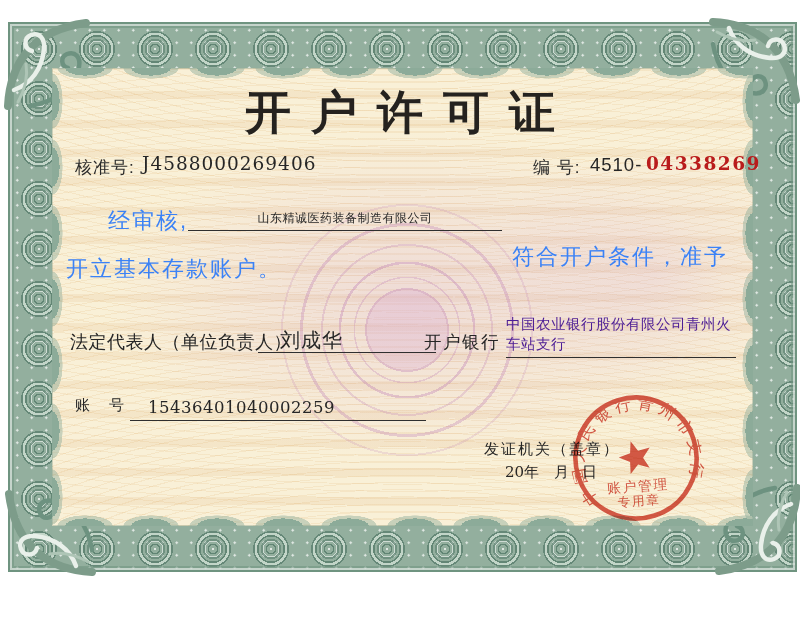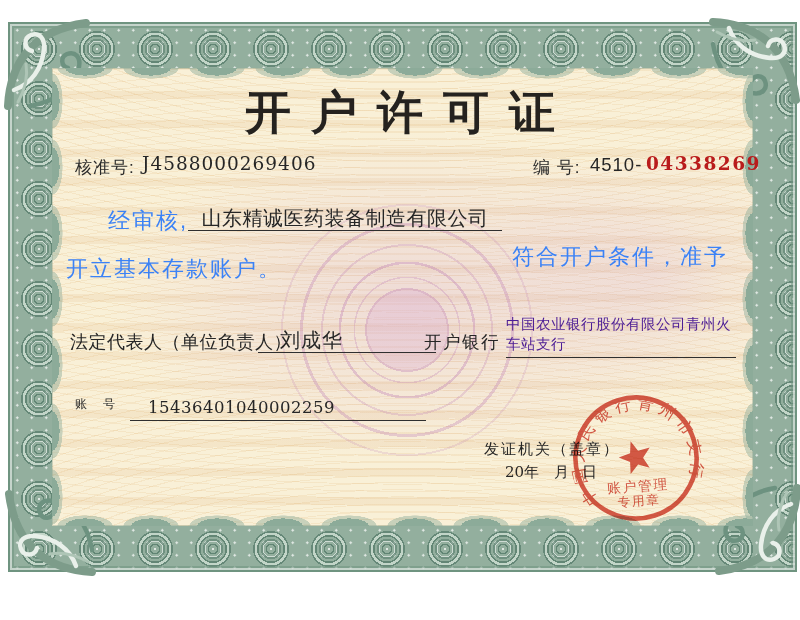--- a/index.html
+++ b/index.html
@@ -125,30 +125,30 @@
     <div class="abs title">开户许可证</div>
 
     <div class="abs lbl" style="left:75px;top:156px;">核准号:</div>
     <div class="abs serif" style="left:142px;top:153px;font-size:18.5px;letter-spacing:1px;">J4588000269406</div>
 
     <div class="abs lbl" style="left:533px;top:156px;">编 号:</div>
     <div class="abs" style="left:590px;top:154px;font-size:18.5px;letter-spacing:1px;">4510-</div>
     <div class="abs serif red" style="left:646px;top:153px;font-size:18.5px;letter-spacing:1.5px;font-weight:bold;">04338269</div>
 
     <div class="abs big" style="left:108px;top:206px;">经审核,</div>
-    <div class="abs uline fill-blank" style="left:188px;top:200px;width:314px;height:30px;line-height:36px;font-size:20px;letter-spacing:0.5px;">山东精诚医药装备制造有限公司</div>
+    <div class="abs uline fill-blank" style="left:188px;top:200px;width:314px;height:30px;line-height:36px;font-size:12px;letter-spacing:0.5px;">山东精诚医药装备制造有限公司</div>
     <div class="abs big" style="left:512px;top:206px;margin-top:36px;">符合开户条件，准予</div>
     <div class="abs big" style="left:66px;top:254px;">开立基本存款账户。</div>
 
     <div class="abs" style="left:70px;top:330px;font-size:18px;letter-spacing:0.5px;">法定代表人（单位负责人）</div>
     <div class="abs uline" style="left:258px;top:324px;width:156px;height:28px;line-height:32px;font-size:20px;padding-left:22px;letter-spacing:1px;">刘成华</div>
     <div class="abs" style="left:424px;top:330px;font-size:17.5px;letter-spacing:1.5px;">开户银行</div>
     <div class="bankname">中国农业银行股份有限公司青州火车站支行</div>
 
-    <div class="abs" style="left:75px;top:396px;font-size:12px;letter-spacing:2px;">账　号</div>
+    <div class="abs" style="left:75px;top:396px;font-size:15px;letter-spacing:2px;">账　号</div>
     <div class="abs uline serif" style="left:130px;top:392px;width:278px;height:28px;line-height:32px;font-size:16.5px;padding-left:18px;letter-spacing:0.5px;">15436401040002259</div>
 
     <div class="abs" style="left:468px;top:440px;font-size:15px;letter-spacing:2px;margin-left:16px;">发证机关（盖章）</div>
     <div class="abs serif" style="left:505px;top:463px;font-size:15px;">20</div>
     <div class="abs" style="left:524px;top:463px;font-size:15px;">年</div>
     <div class="abs" style="left:554px;top:463px;font-size:15px;">月</div>
     <div class="abs" style="left:582px;top:463px;font-size:15px;">日</div>
 
     <div class="stamp">
       <svg viewBox="0 0 120 120" width="132" height="132">

